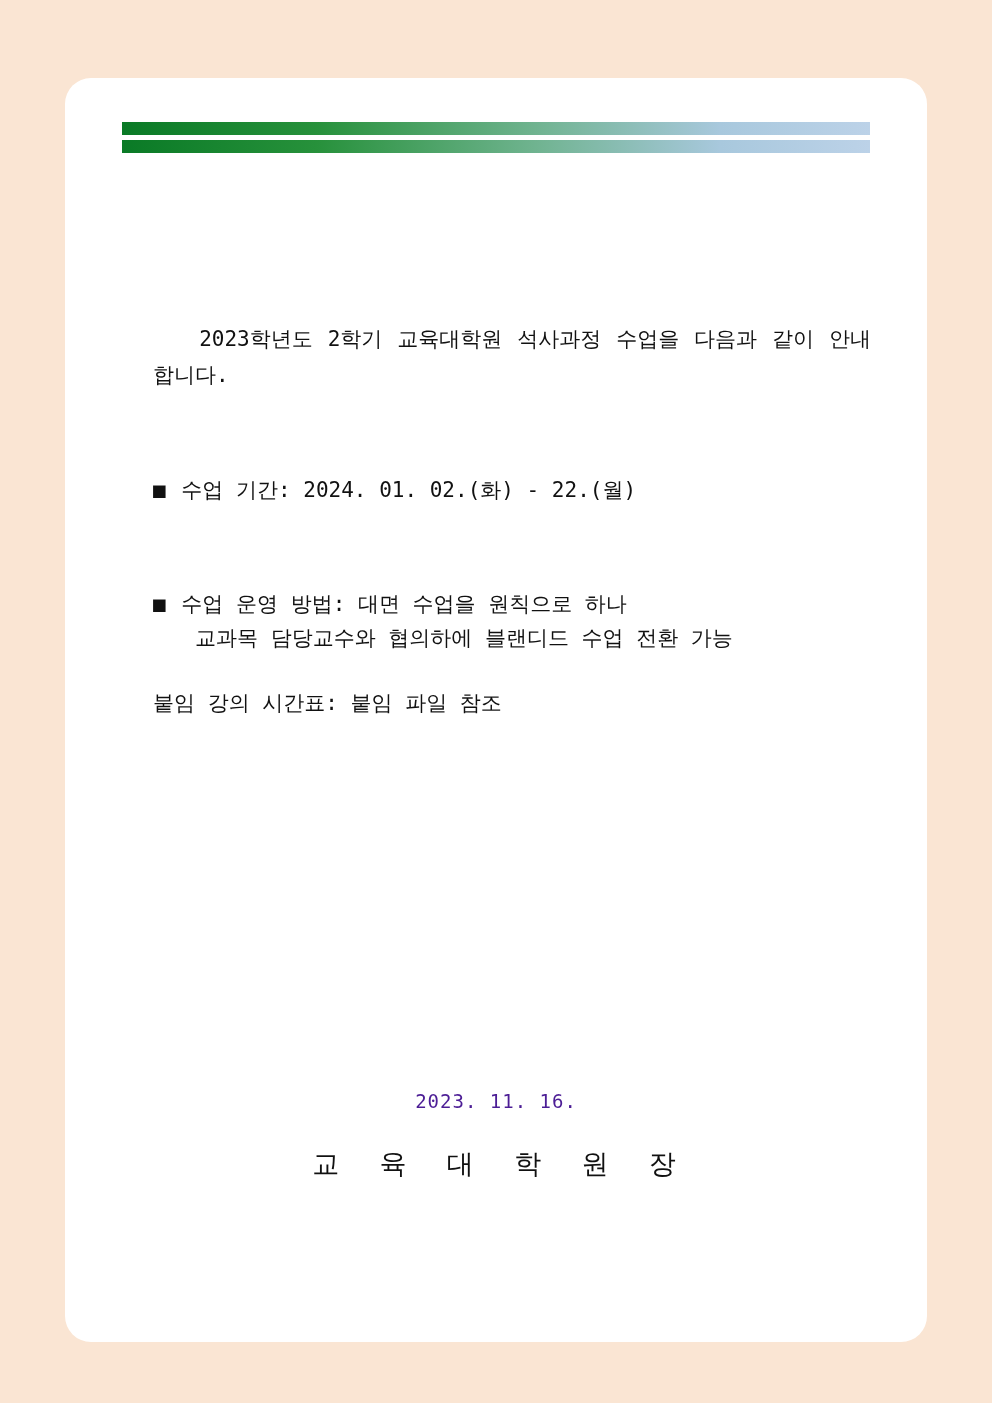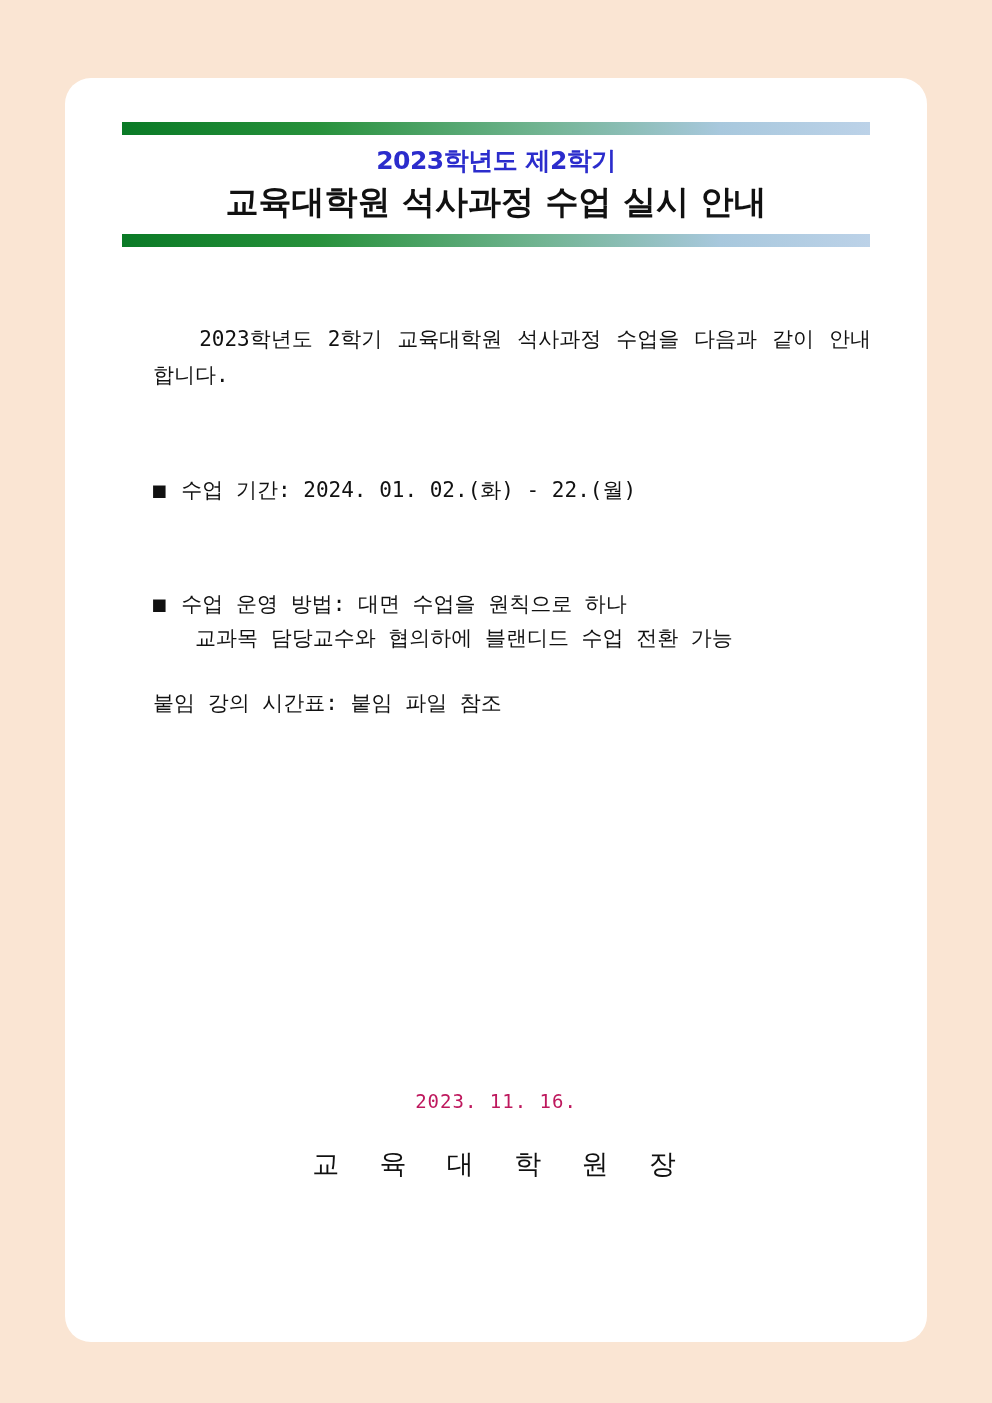--- a/index.html
+++ b/index.html
@@ -102,42 +102,38 @@
   .footer {
     position: absolute;
     left: 0;
     top: 1012px;
     width: 100%;
     text-align: center;
     font-family: "DejaVu Sans Mono", monospace;
   }
   .footer-date {
     font-size: 19px;
-    color: #be185d;
+    color: #4c1d95;
     letter-spacing: 1px;
   }
   .footer-signer {
     margin-top: 34px;
     font-size: 27px;
     color: #111111;
     letter-spacing: 12px;
     padding-left: 8px;
   }
 </style>
 </head>
 <body>
 
 <div class="page">
 
   <div class="header-block">
     <div class="bar top"></div>
-    <div class="title-wrap">
-      <div class="title-small">2023학년도 제2학기</div>
-      <div class="title-main">교육대학원 석사과정 수업 실시 안내</div>
-    </div>
     <div class="bar bottom"></div>
   </div>
 
   <div class="body-text">
 
     <div class="para"><span class="indent"></span><span>2023학년도 2학기 교육대학원 석사과정 수업을 다음과 같이 안내 합니다.</span></div>
 
     <div class="item">
       <span class="mark">■</span><span>수업 기간: 2024. 01. 02.(화) - 22.(월)</span>
     </div>

